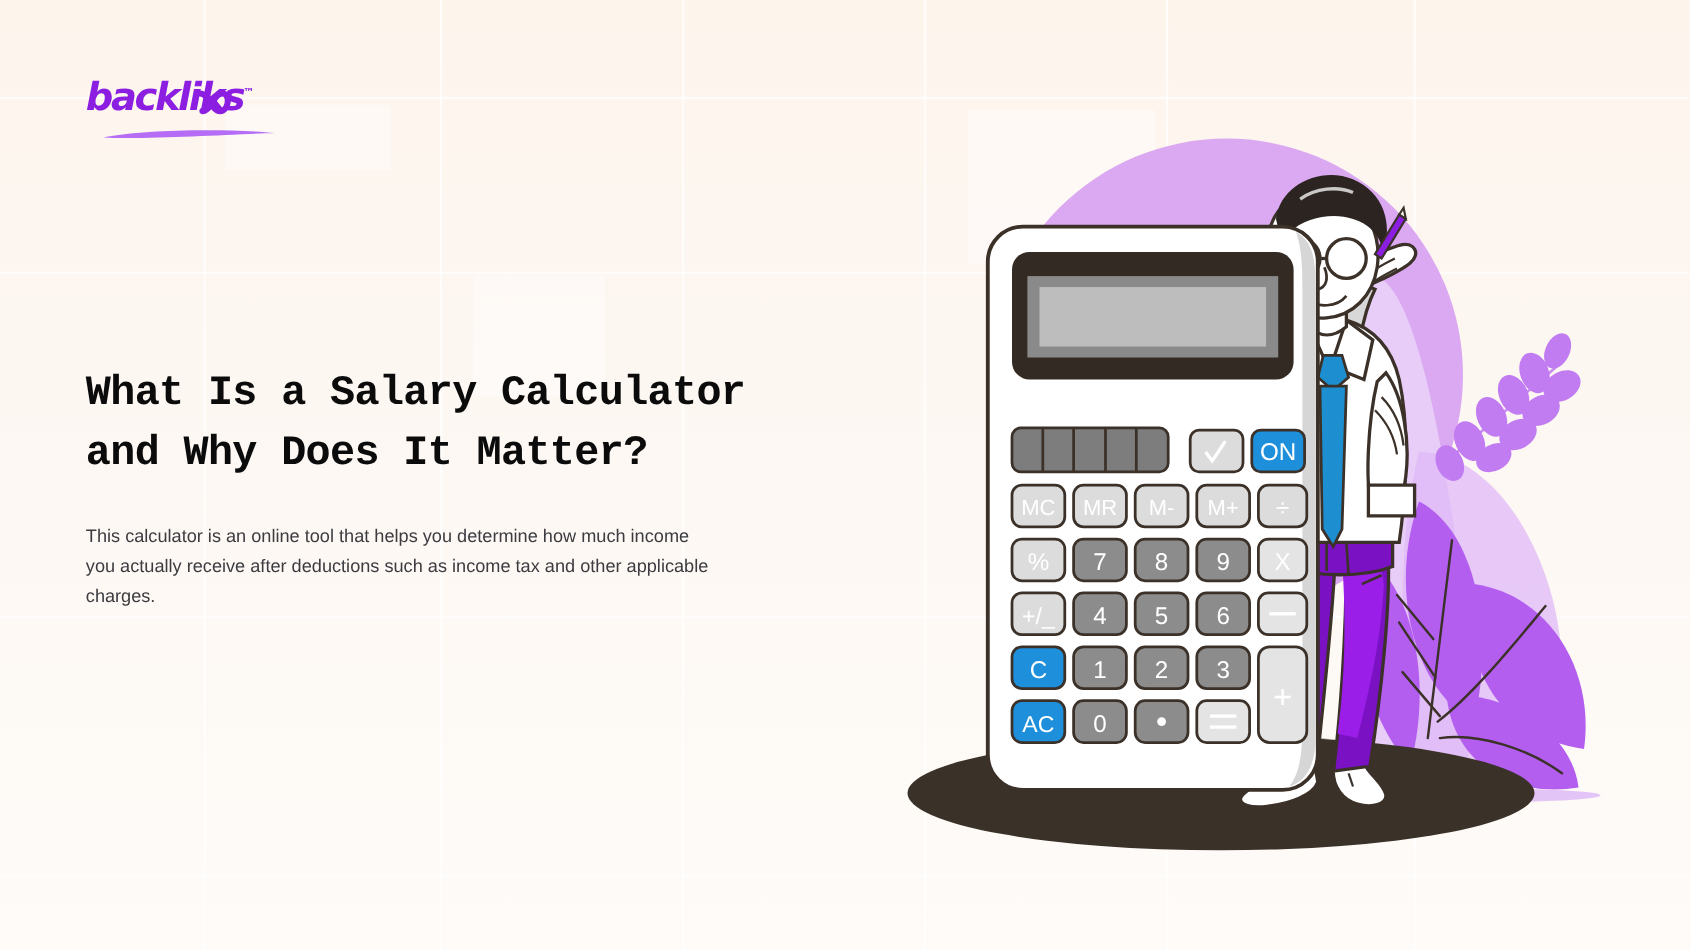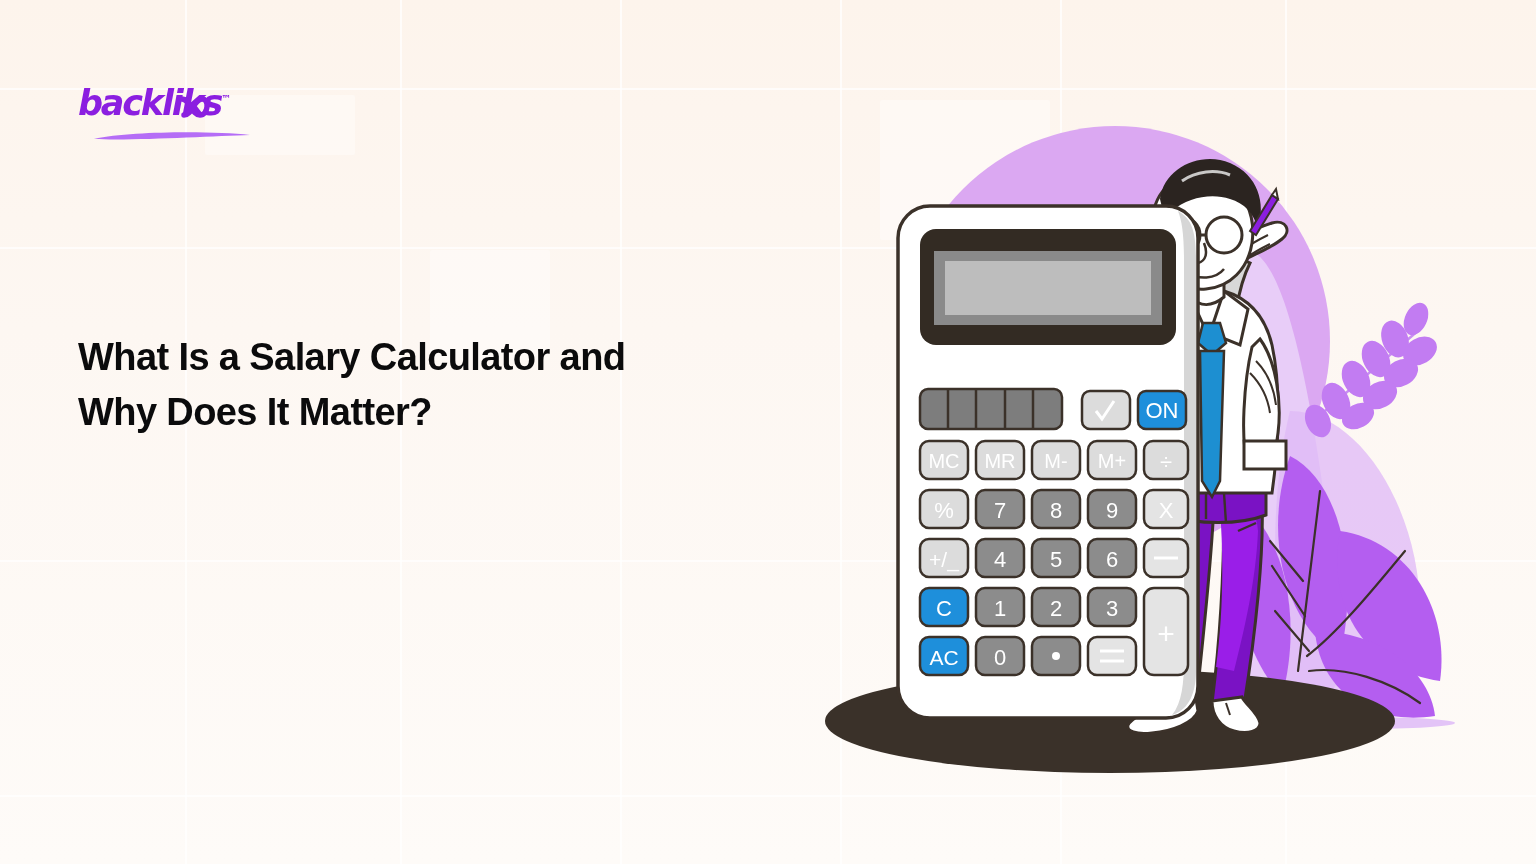--- a/index.html
+++ b/index.html
@@ -35,21 +35,21 @@
   }
   .blotch {
     position:absolute;
     background:rgba(255,255,255,0.38);
     border-radius:2px;
   }
 
   
   .logo-wrap {
     position:absolute; left:78px; top:72px;
-    width:230px; height:58px;margin-top:14px;
+    width:230px; height:58px;
   }
   .logo-text {
     font-family:"DejaVu Sans", sans-serif;
     font-size:35px;
     font-weight:bold;
     font-style:italic;
     letter-spacing:-2.2px;
     color:#8b1ee0;
     line-height:1;
     white-space:nowrap;
@@ -72,21 +72,21 @@
     left:14px; top:44px;
     width:160px; height:12px;
     z-index:1;
   }
 
   
   .headline {
     position:absolute;
     left:78px; top:330px;
     width:620px;
-    font-family:Liberation Sans, sans-serif;
+    font-family:Liberation Mono, monospace;
     font-size:38px;
     font-weight:bold;
     line-height:1.45;
     letter-spacing:-0.6px;
     color:#0b0b0c;
   }
   .body-copy {
     position:absolute;
     left:78px; top:475px;
     width:570px;
@@ -127,20 +127,21 @@
     <svg class="logo-swoosh" viewBox="0 0 160 12">
       <path d="M2 9 C40 1, 120 1, 158 5 C120 6, 40 11, 2 9 Z" fill="#a855f7" opacity="0.85"></path>
     </svg>
     <div class="logo-text"><span>backli</span><span>ks</span><span class="logo-tm">™</span></div>
     <svg class="logo-link-icon" width="36" height="30" viewBox="0 0 36 30">
       <path d="M4 7 C12 7, 14 23, 22 23 C30 23, 32 7, 24 7 C16 7, 14 23, 6 23" fill="none" stroke="#8b1ee0" stroke-width="5.5" stroke-linecap="round"></path>
     </svg>
   </div>
 
   <h1 class="headline">What Is a Salary Calculator and Why Does It Matter?</h1>
+  <p class="body-copy">This calculator is an online tool that helps you determine how much income you actually receive after deductions such as income tax and other applicable charges.</p>
 
   <div class="illo">
     <svg width="700" height="680" viewBox="0 0 700 680">
 
       <circle cx="295" cy="230" r="215" fill="#dba8f2"></circle>
 
       <path d="M430 140 C470 150, 500 320, 520 520 C540 590, 470 620, 420 615 C400 450, 395 250, 430 140 Z" fill="#e8cdf8"></path>
 
       <g>
 

